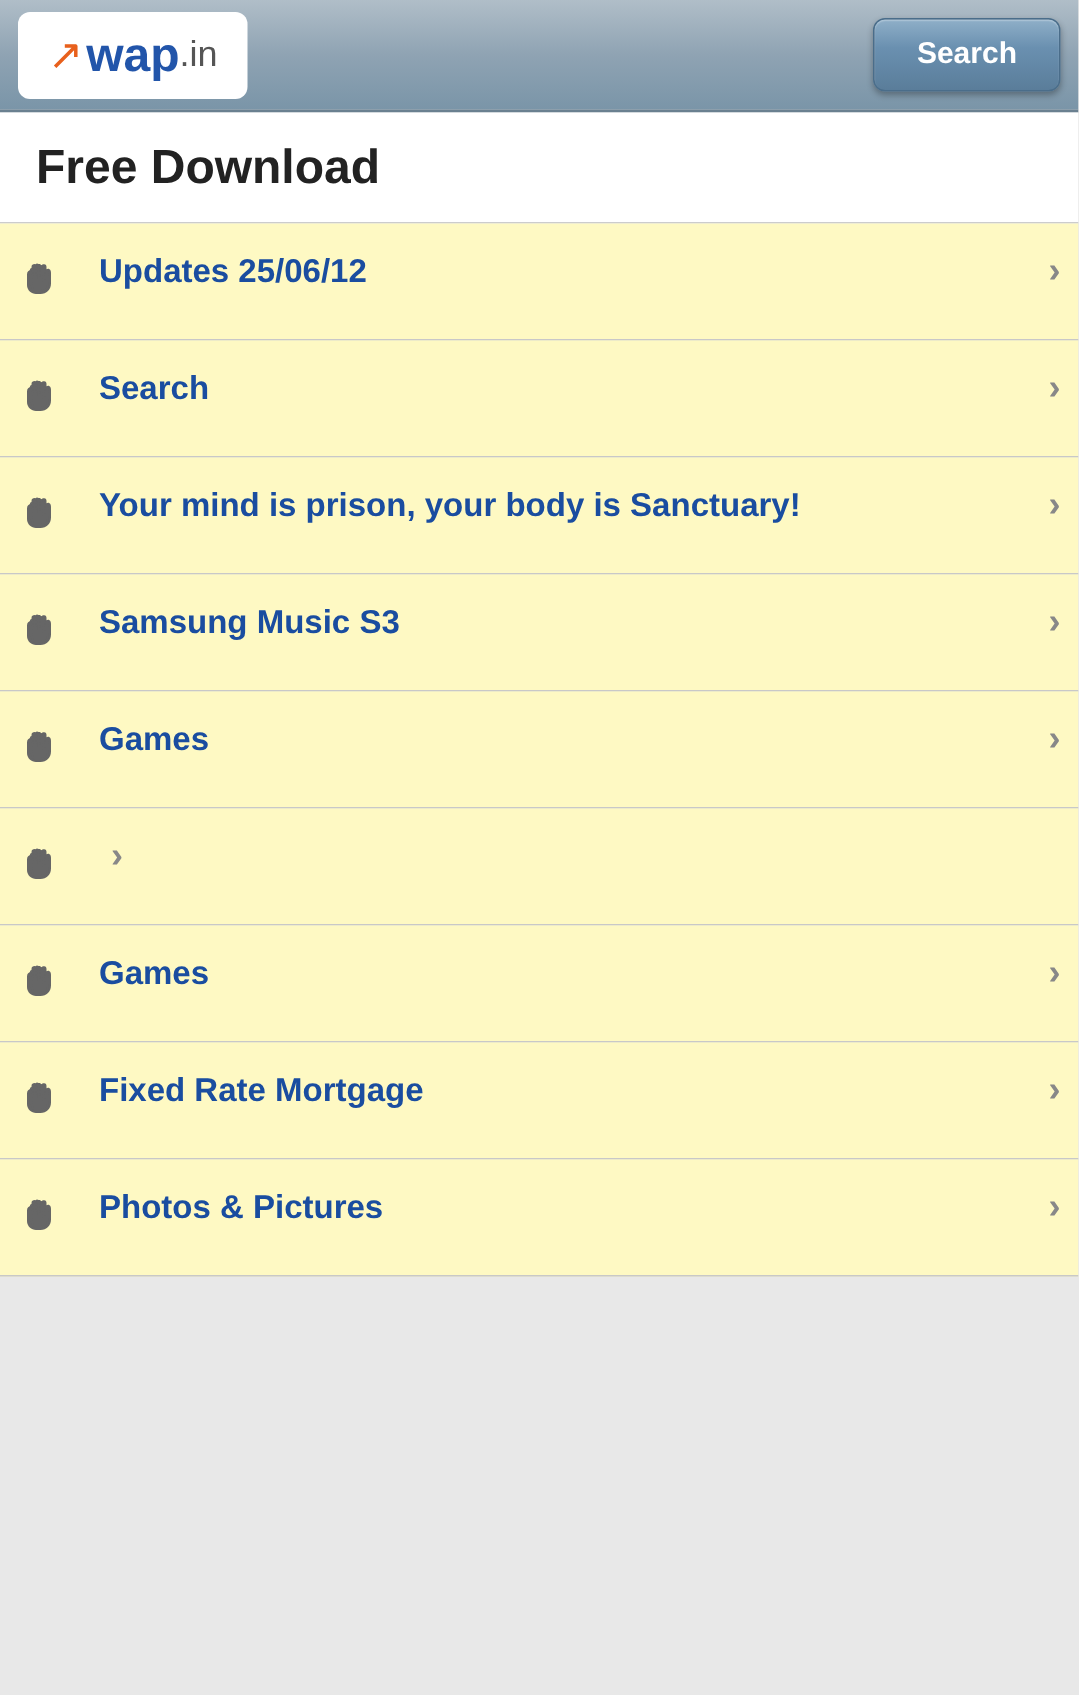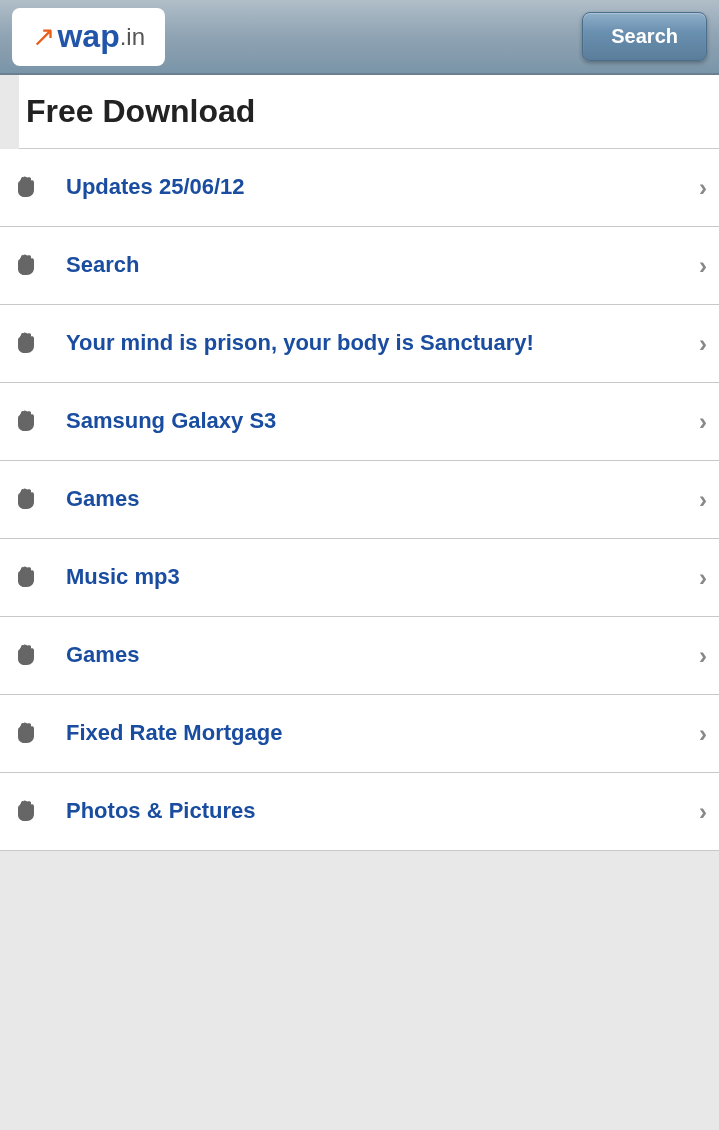--- a/index.html
+++ b/index.html
@@ -56,33 +56,31 @@
       padding: 12px 28px;
       font-size: 20px;
       font-weight: bold;
       cursor: pointer;
       box-shadow: inset 0 1px 1px rgba(255,255,255,0.3), 0 2px 4px rgba(0,0,0,0.3);
     }
 
     
     .page-title {
       background: white;
-      padding: 18px 7px;
+      padding: 18px 24px;
       font-size: 32px;
       font-weight: bold;
       color: #222;
       border-bottom: 1px solid #ccc;
-      margin-left: 19px;
     }
 
     
     .list-item {
       display: flex;
-      align-items: center;
-      background: #ffffff;
+      background: #fef9c3;
       border-bottom: 1px solid #c8c8c8;
       padding: 18px 12px;
       min-height: 78px;
       cursor: pointer;
       text-decoration: none;
     }
 
     .hand-icon {
       width: 40px;
       height: 40px;
@@ -186,21 +184,21 @@
 
           <g fill="#666">
 
             <path d="M4 14 C4 12 5 11 7 11 L7 9 C7 7.5 8 7 9 7 C9.5 7 10 7.3 10.3 7.8 C10.6 7.3 11.2 7 12 7 C12.8 7 13.4 7.4 13.7 8 C14 7.5 14.6 7.1 15.5 7.2 C16.5 7.3 17 8 17 9 L17 10.5 C17.5 10.2 18.2 10 19 10.5 C20 11 20 12.5 20 13 L20 20 C20 24 17 27 13 27 L10 27 C7 27 4 24.5 4 21 Z"></path>
 
             <path d="M7 14 L7 21 C7 23 8.5 25 10 25 L13 25 C16 25 18 23 18 20 L18 13 C18 12.5 17.7 12 17 12 L17 18 L15 18 L15 9 C15 8.5 14.7 8.2 14.2 8.2 C13.7 8.2 13.5 8.6 13.5 9 L13.5 16 L11.5 16 L11.5 8 C11.5 7.5 11.2 7.2 10.7 7.2 C10.2 7.2 10 7.6 10 8 L10 16 L8 16 L8 11 C8 10.5 7.7 10.2 7.2 10.2 C6.7 10.2 6.5 10.6 6.5 11 L6.5 21" fill="none" stroke="#666" stroke-width="1.2"></path>
           </g>
 
         </svg>
       </span>
-      <span class="item-label">Samsung Galaxy S3</span>
+      <span class="item-label">Samsung Music S3</span>
       <span class="chevron">›</span>
     </div>
     <div class="list-item">
       <span class="hand-icon">
         <svg class="hand-svg" viewBox="0 0 36 36" fill="none" xmlns="http://www.w3.org/2000/svg">
 
           <g fill="#666">
 
             <path d="M4 14 C4 12 5 11 7 11 L7 9 C7 7.5 8 7 9 7 C9.5 7 10 7.3 10.3 7.8 C10.6 7.3 11.2 7 12 7 C12.8 7 13.4 7.4 13.7 8 C14 7.5 14.6 7.1 15.5 7.2 C16.5 7.3 17 8 17 9 L17 10.5 C17.5 10.2 18.2 10 19 10.5 C20 11 20 12.5 20 13 L20 20 C20 24 17 27 13 27 L10 27 C7 27 4 24.5 4 21 Z"></path>
 
@@ -218,21 +216,20 @@
 
           <g fill="#666">
 
             <path d="M4 14 C4 12 5 11 7 11 L7 9 C7 7.5 8 7 9 7 C9.5 7 10 7.3 10.3 7.8 C10.6 7.3 11.2 7 12 7 C12.8 7 13.4 7.4 13.7 8 C14 7.5 14.6 7.1 15.5 7.2 C16.5 7.3 17 8 17 9 L17 10.5 C17.5 10.2 18.2 10 19 10.5 C20 11 20 12.5 20 13 L20 20 C20 24 17 27 13 27 L10 27 C7 27 4 24.5 4 21 Z"></path>
 
             <path d="M7 14 L7 21 C7 23 8.5 25 10 25 L13 25 C16 25 18 23 18 20 L18 13 C18 12.5 17.7 12 17 12 L17 18 L15 18 L15 9 C15 8.5 14.7 8.2 14.2 8.2 C13.7 8.2 13.5 8.6 13.5 9 L13.5 16 L11.5 16 L11.5 8 C11.5 7.5 11.2 7.2 10.7 7.2 C10.2 7.2 10 7.6 10 8 L10 16 L8 16 L8 11 C8 10.5 7.7 10.2 7.2 10.2 C6.7 10.2 6.5 10.6 6.5 11 L6.5 21" fill="none" stroke="#666" stroke-width="1.2"></path>
           </g>
 
         </svg>
       </span>
-      <span class="item-label">Music mp3</span>
       <span class="chevron">›</span>
     </div>
     <div class="list-item">
       <span class="hand-icon">
         <svg class="hand-svg" viewBox="0 0 36 36" fill="none" xmlns="http://www.w3.org/2000/svg">
 
           <g fill="#666">
 
             <path d="M4 14 C4 12 5 11 7 11 L7 9 C7 7.5 8 7 9 7 C9.5 7 10 7.3 10.3 7.8 C10.6 7.3 11.2 7 12 7 C12.8 7 13.4 7.4 13.7 8 C14 7.5 14.6 7.1 15.5 7.2 C16.5 7.3 17 8 17 9 L17 10.5 C17.5 10.2 18.2 10 19 10.5 C20 11 20 12.5 20 13 L20 20 C20 24 17 27 13 27 L10 27 C7 27 4 24.5 4 21 Z"></path>
 

